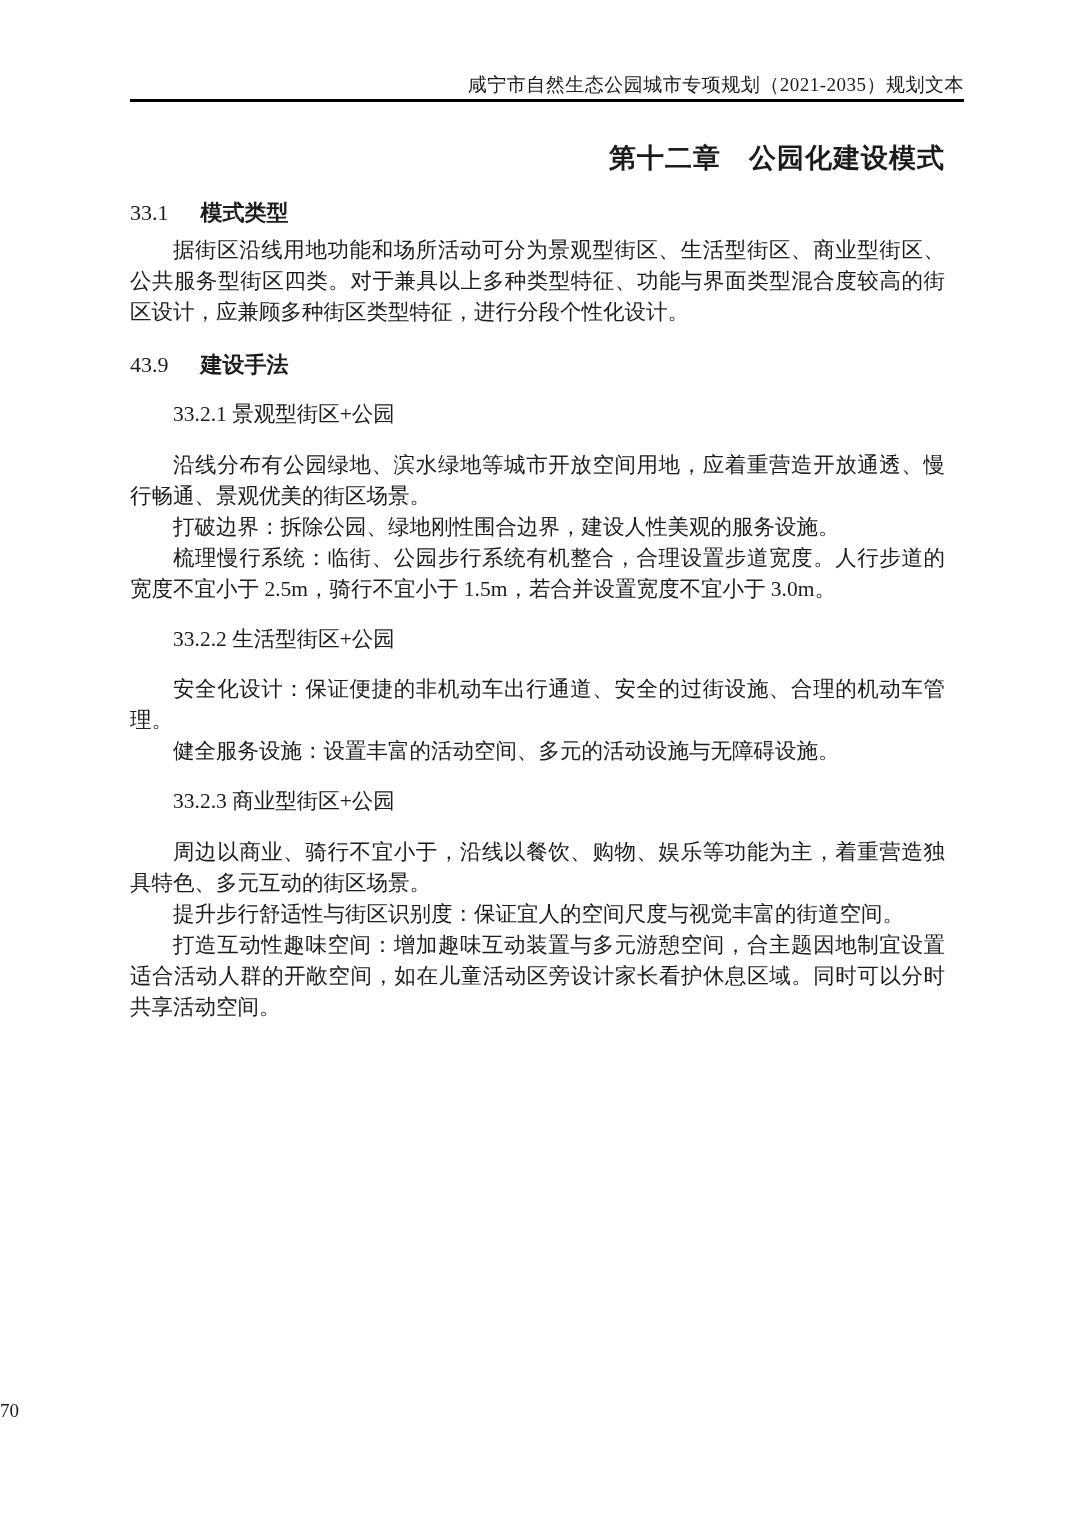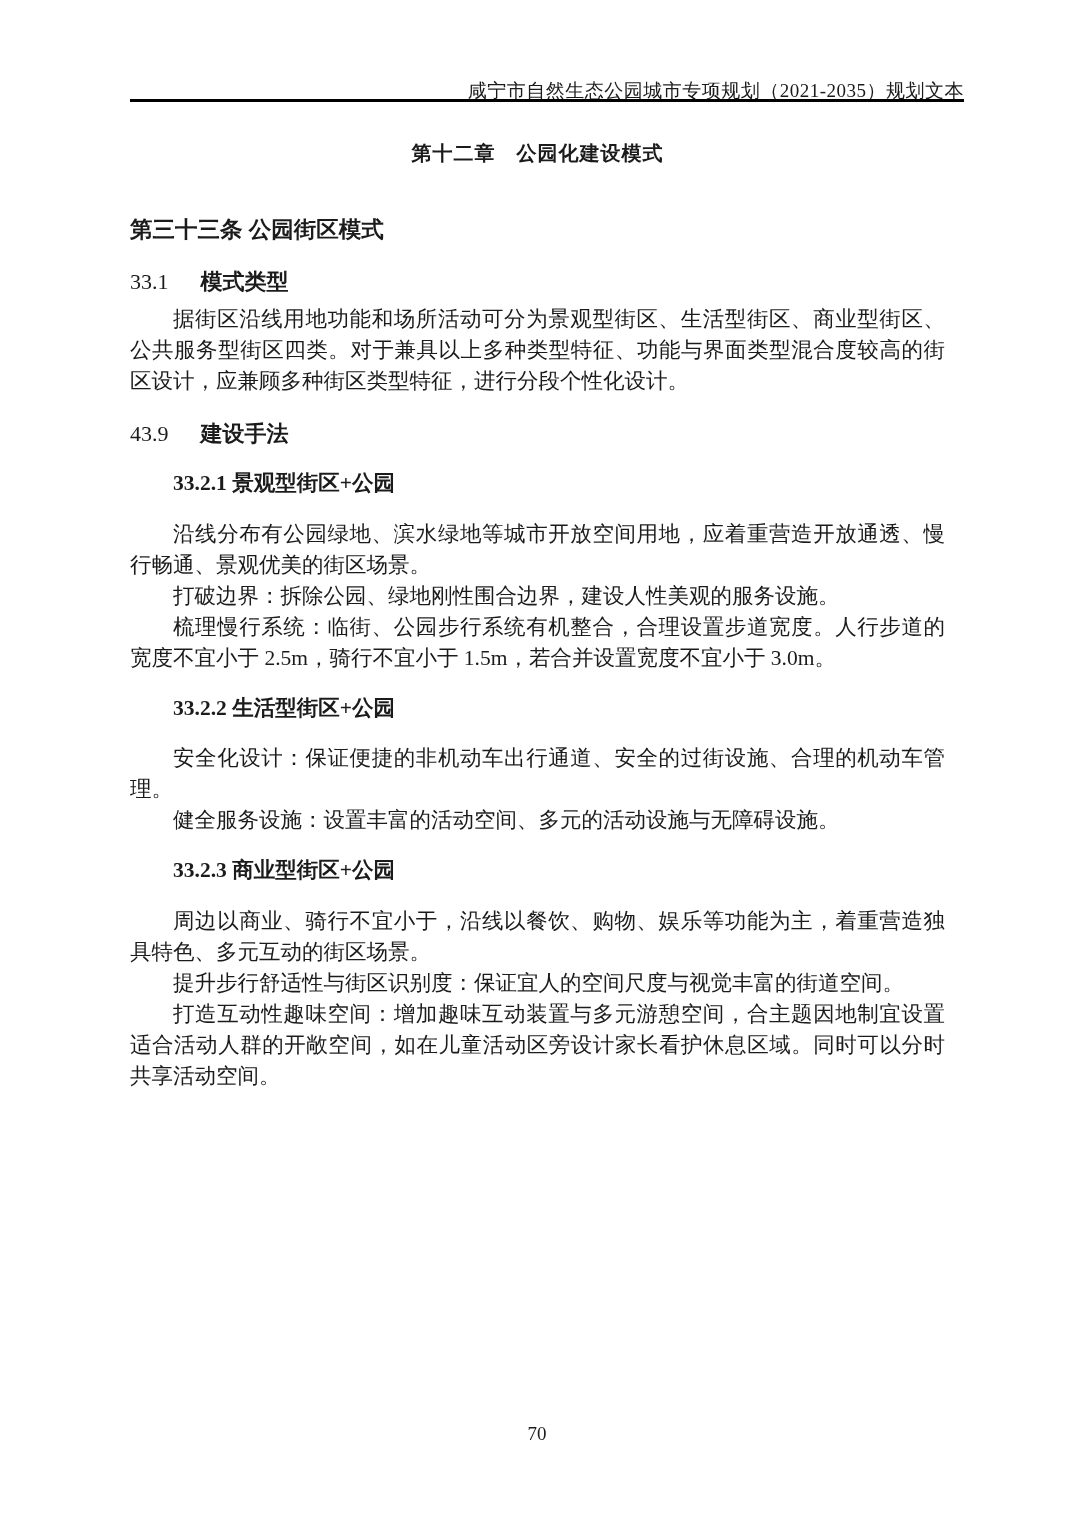--- a/index.html
+++ b/index.html
@@ -10,21 +10,21 @@
     width: 1074px;
     height: 1520px;
     background: #ffffff;
     position: relative;
     font-family: "Liberation Serif", "DejaVu Serif", serif;
     color: #1b1b1b;
     overflow: hidden;
   }
   .running-header {
     position: absolute;
-    top: 78px;
+    top: 72px;
     left: 130px;
     right: 110px;
     text-align: right;
     font-size: 19px;
     letter-spacing: 0.5px;
     white-space: nowrap;
   }
   .header-rule {
     position: absolute;
     top: 99px;
@@ -35,22 +35,22 @@
   }
   .content {
     position: absolute;
     top: 126px;
     left: 130px;
     width: 815px;
   }
   .chapter-title {
     font-family: "Liberation Sans", "DejaVu Sans", sans-serif;
     font-weight: bold;
-    font-size: 20px;
-    text-align: center;
+    font-size: 27px;
+    text-align: right;
     margin: 14px 0 0 0;
     letter-spacing: 1px;
   }
   .article-heading {
     font-family: "Liberation Sans", "DejaVu Sans", sans-serif;
     font-weight: bold;
     font-size: 22.5px;
     margin: 47px 0 0 0;
   }
   .sec-head {
@@ -71,47 +71,45 @@
   }
   p.body-para {
     font-size: 21.5px;
     line-height: 31px;
     text-align: justify;
     text-indent: 2em;
     margin: 0;
   }
   h3.subsec-heading {
     font-size: 21.5px;
-    font-weight: bold;
+    font-weight: normal;
     text-indent: 2em;
     line-height: 43.5px;
     margin: 13px 0 13px 0;
   }
   .page-number {
     position: absolute;
     top: 1400px;
     left: 0;
     width: 100%;
-    text-align: center;
+    text-align: left;
     font-size: 19px;
-    margin-top: 23px;
   }
 </style>
 </head>
 <body>
 
 <div class="running-header">咸宁市自然生态公园城市专项规划（2021-2035）规划文本</div>
 
 <div class="header-rule"></div>
 
 <div class="content">
 
   <h1 class="chapter-title">第十二章　公园化建设模式</h1>
 
-  <h2 class="article-heading">第三十三条 公园街区模式</h2>
 
   <div class="sec-head">
     <span class="sec-num">33.1</span><span class="sec-title">模式类型</span>
   </div>
 
   <div class="para-group">
     <p class="body-para">据街区沿线用地功能和场所活动可分为景观型街区、生活型街区、商业型街区、公共服务型街区四类。对于兼具以上多种类型特征、功能与界面类型混合度较高的街区设计，应兼顾多种街区类型特征，进行分段个性化设计。</p>
   </div>
 
   <div class="sec-head">

